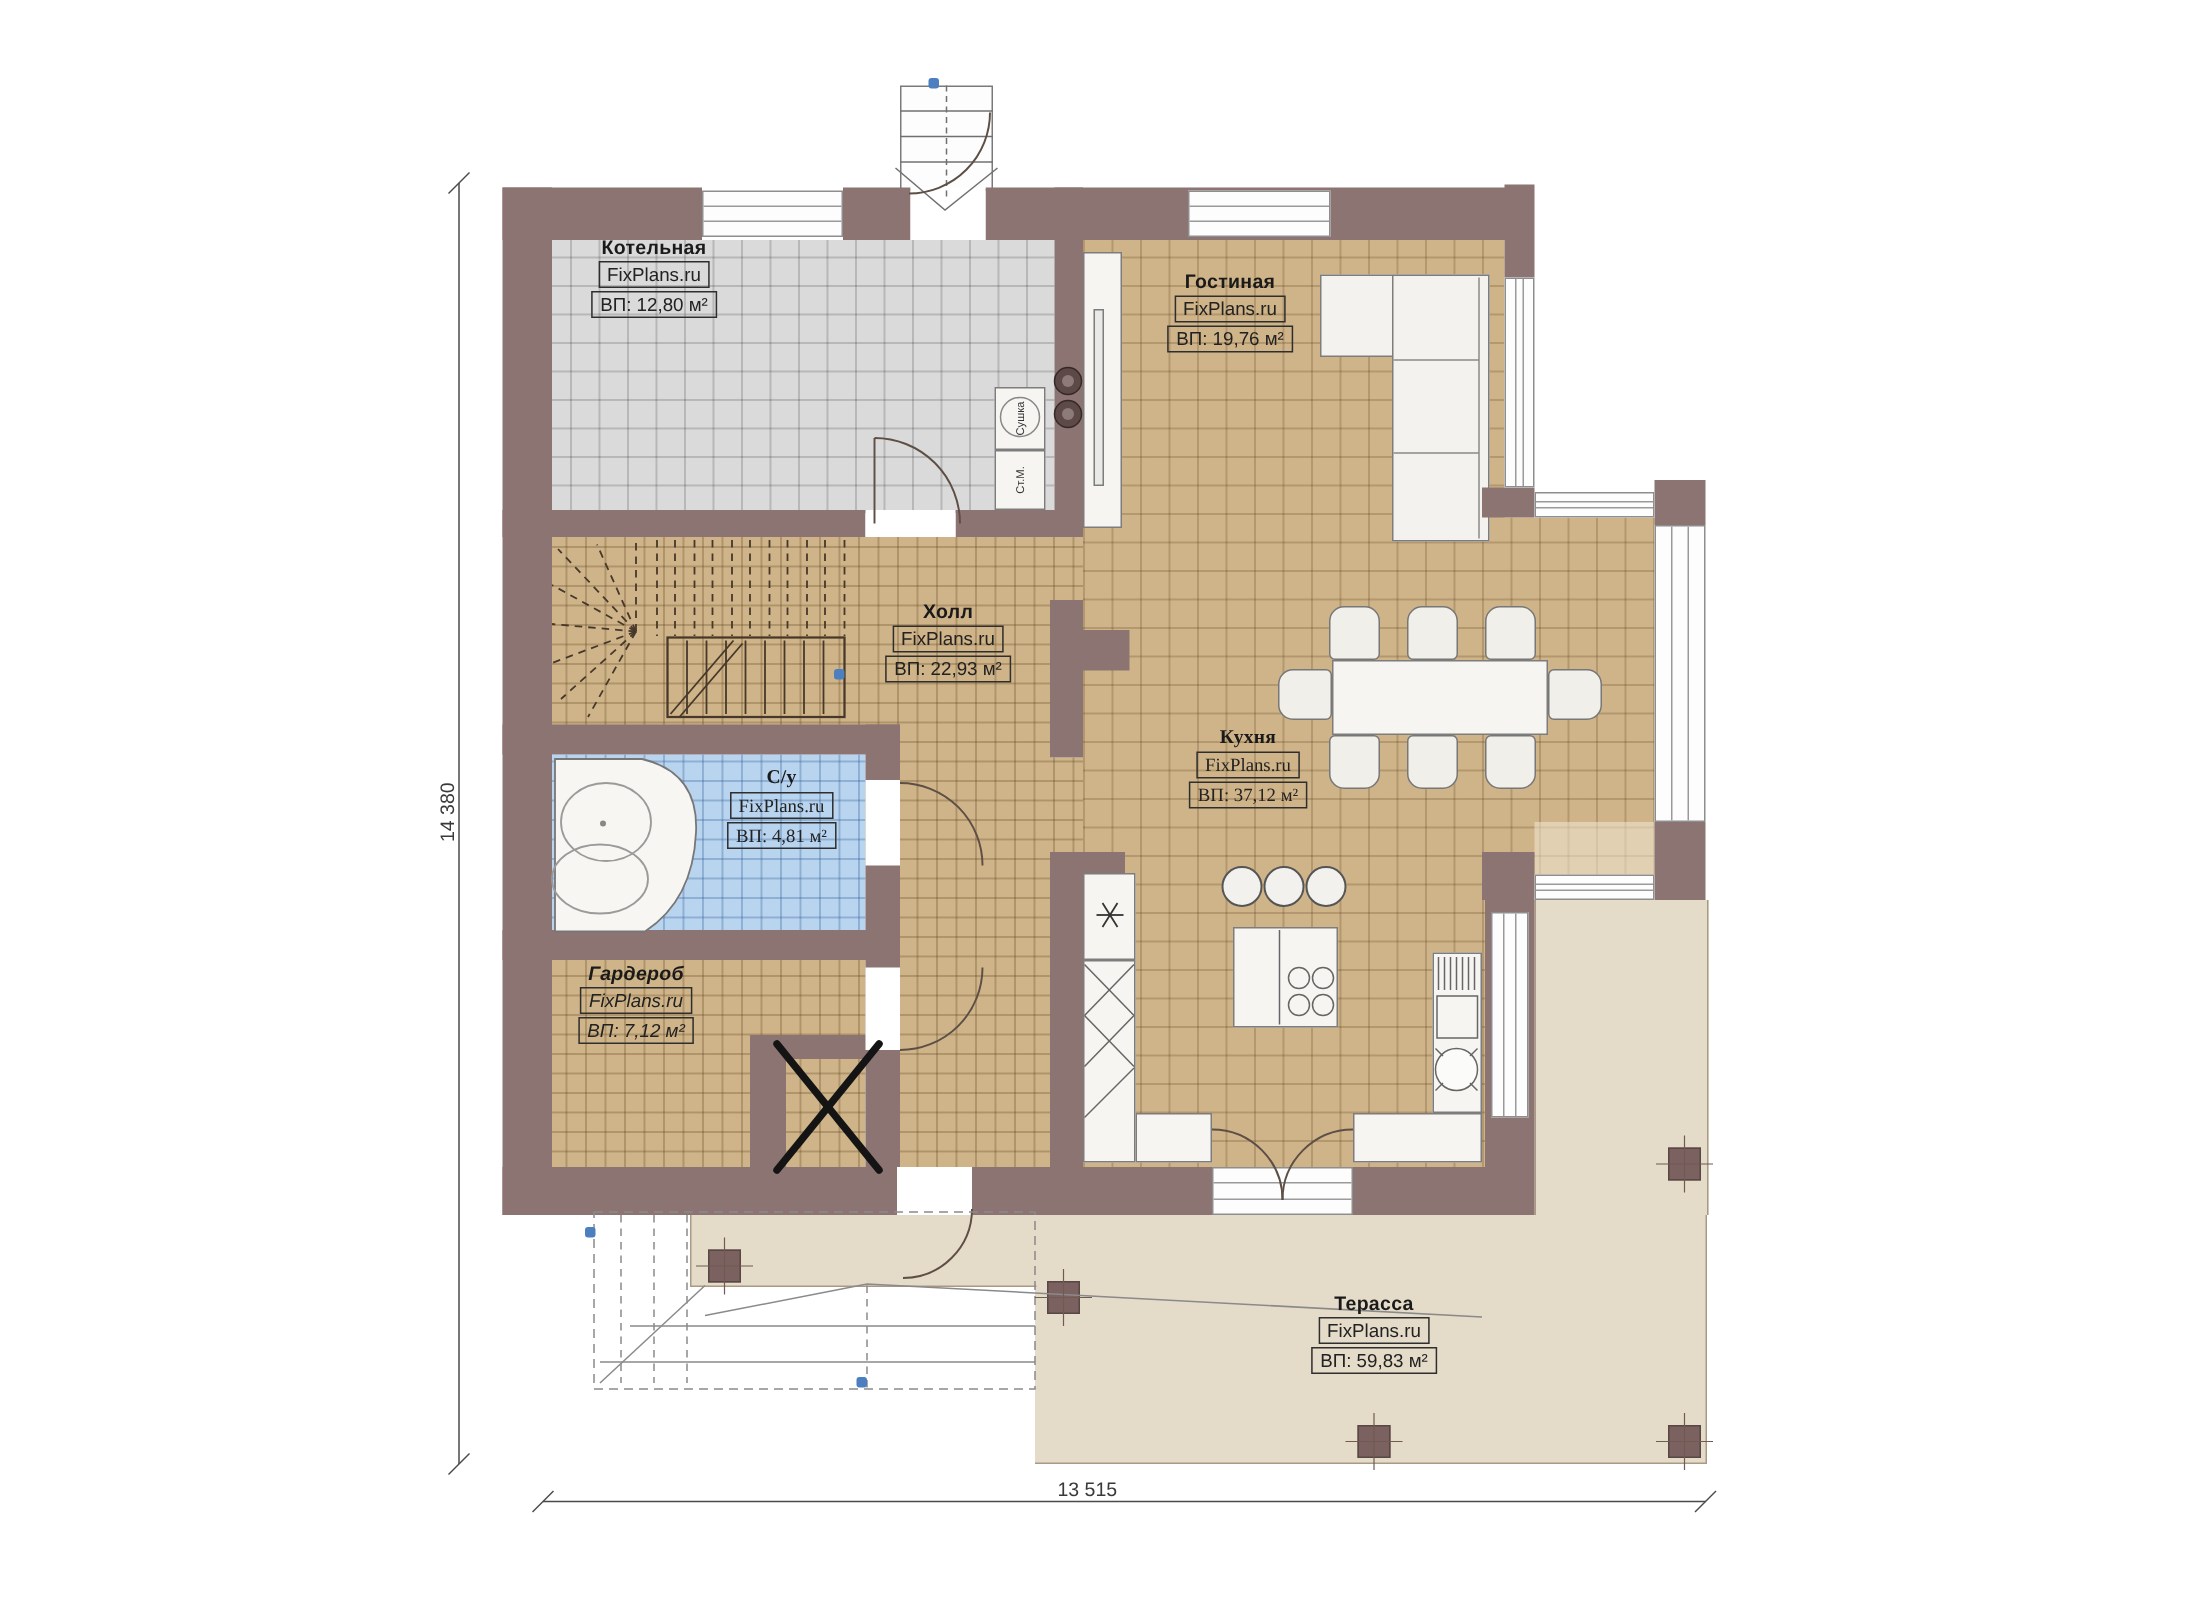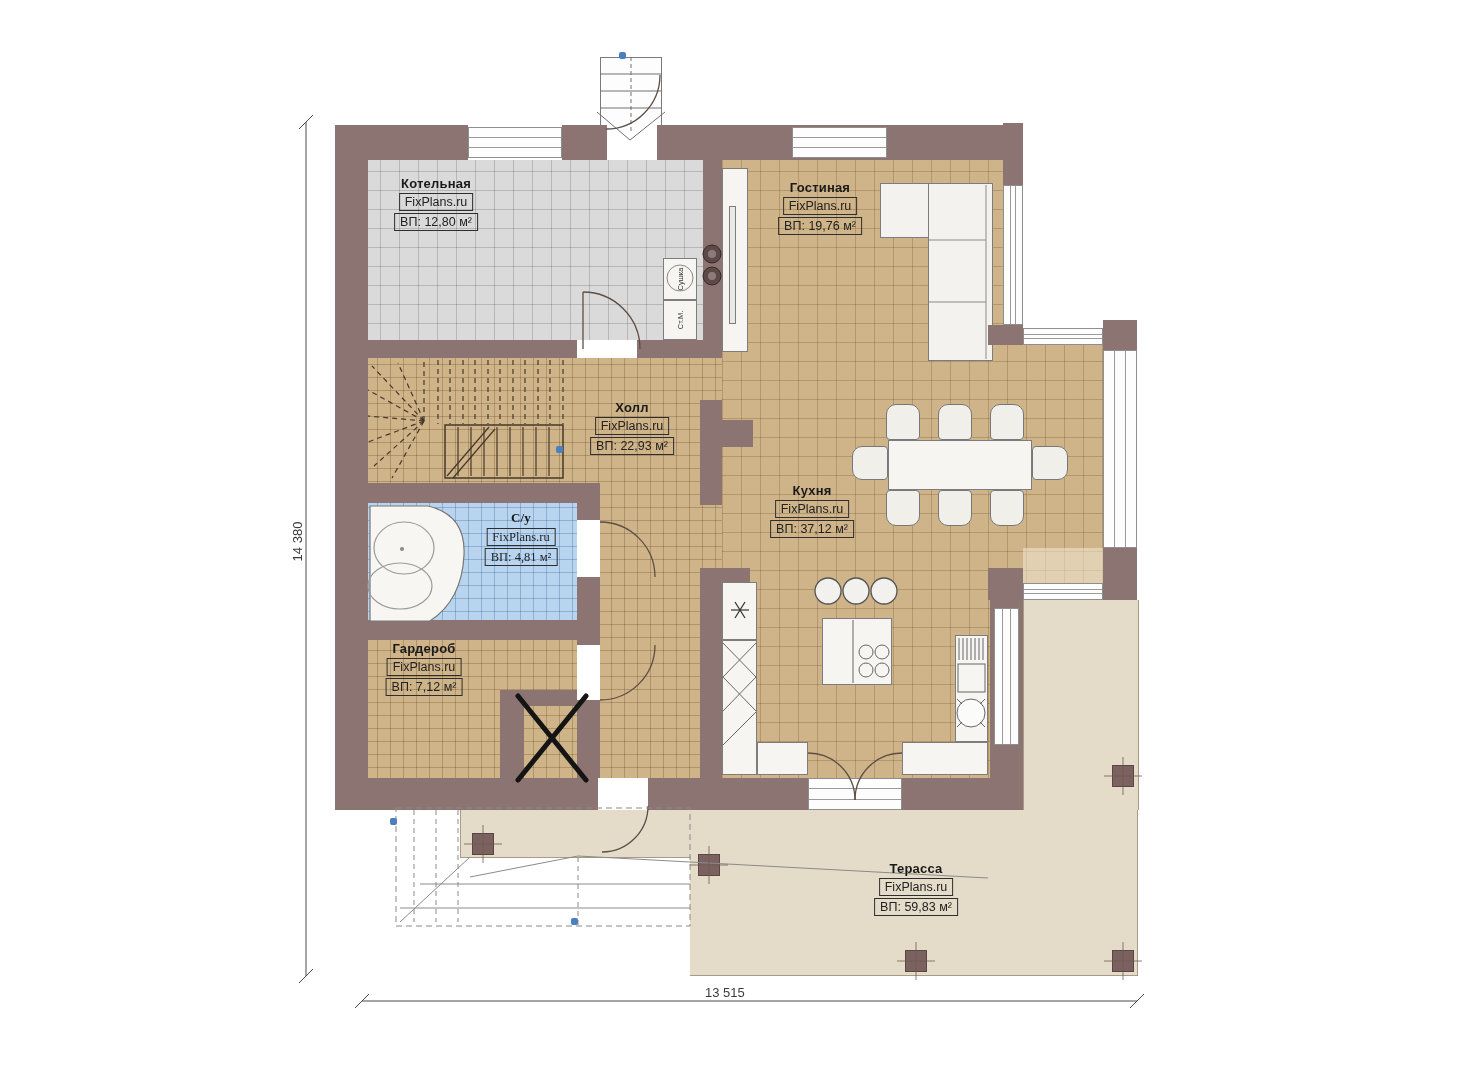--- a/index.html
+++ b/index.html
@@ -307,46 +307,46 @@
         <line x1="709" y1="846" x2="709" y2="884"></line>
       <line x1="897" y1="961" x2="935" y2="961"></line>
         <line x1="916" y1="942" x2="916" y2="980"></line>
       <line x1="1104" y1="961" x2="1142" y2="961"></line>
         <line x1="1123" y1="942" x2="1123" y2="980"></line>
       <line x1="1104" y1="776" x2="1142" y2="776"></line>
         <line x1="1123" y1="757" x2="1123" y2="795"></line>
     </g>
   </svg>
 
-  <div class="lbl" style="left:436px;top:176px;">
+  <div class="lbl" style="left:436px;top:157px;">
     <div class="nm">Котельная</div>
     <div class="bx">FixPlans.ru</div>
     <div class="bx">ВП: 12,80 м²</div>
   </div>
   <div class="lbl" style="left:820px;top:180px;">
     <div class="nm">Гостиная</div>
     <div class="bx">FixPlans.ru</div>
     <div class="bx">ВП: 19,76 м²</div>
   </div>
   <div class="lbl" style="left:632px;top:400px;">
     <div class="nm">Холл</div>
     <div class="bx">FixPlans.ru</div>
     <div class="bx">ВП: 22,93 м²</div>
   </div>
-  <div class="lbl" style="left:812px;top:483px;">
+  <div class="lbl" style="left:832px;top:483px;font-family:Liberation Serif, serif;">
     <div class="nm">Кухня</div>
     <div class="bx">FixPlans.ru</div>
     <div class="bx">ВП: 37,12 м²</div>
   </div>
   <div class="lbl" style="left:521px;top:510px;font-family:Liberation Serif, serif;">
     <div class="nm">С/у</div>
     <div class="bx">FixPlans.ru</div>
     <div class="bx">ВП: 4,81 м²</div>
   </div>
-  <div class="lbl" style="left:424px;top:641px;">
+  <div class="lbl" style="left:424px;top:641px;font-style:italic;">
     <div class="nm">Гардероб</div>
     <div class="bx">FixPlans.ru</div>
     <div class="bx">ВП: 7,12 м²</div>
   </div>
   <div class="lbl" style="left:916px;top:861px;">
     <div class="nm">Терасса</div>
     <div class="bx">FixPlans.ru</div>
     <div class="bx">ВП: 59,83 м²</div>
   </div>
 

